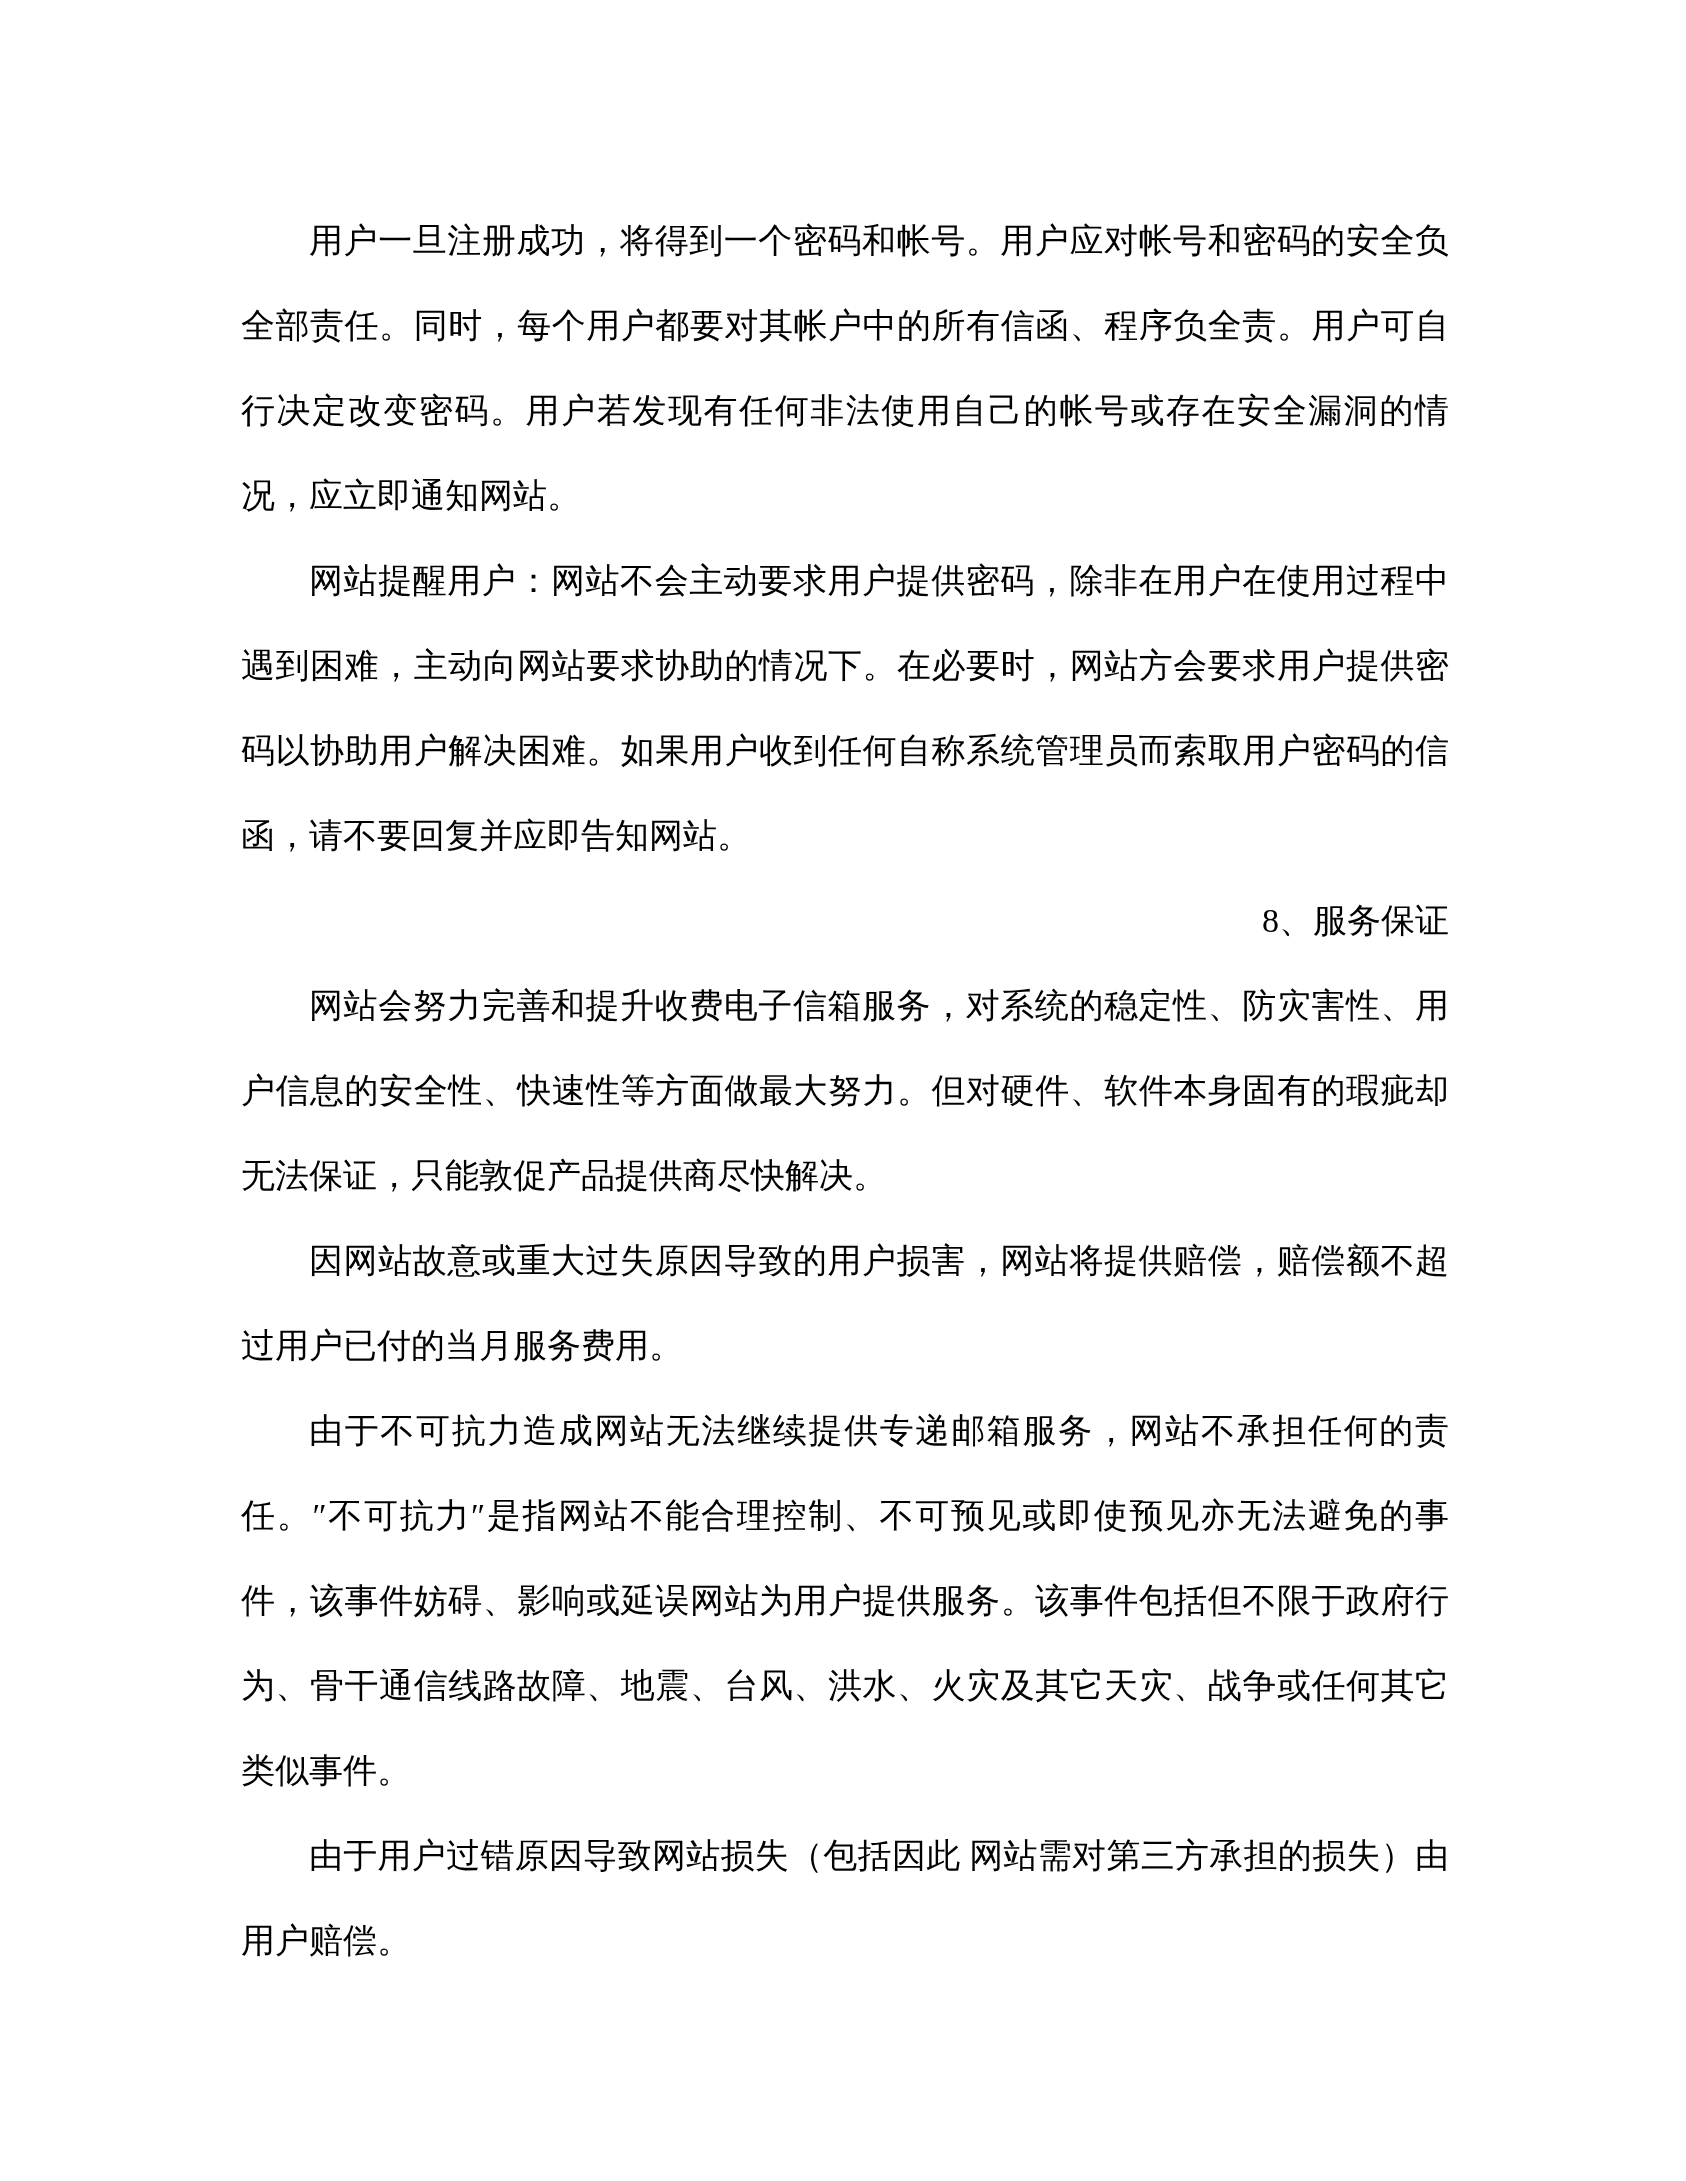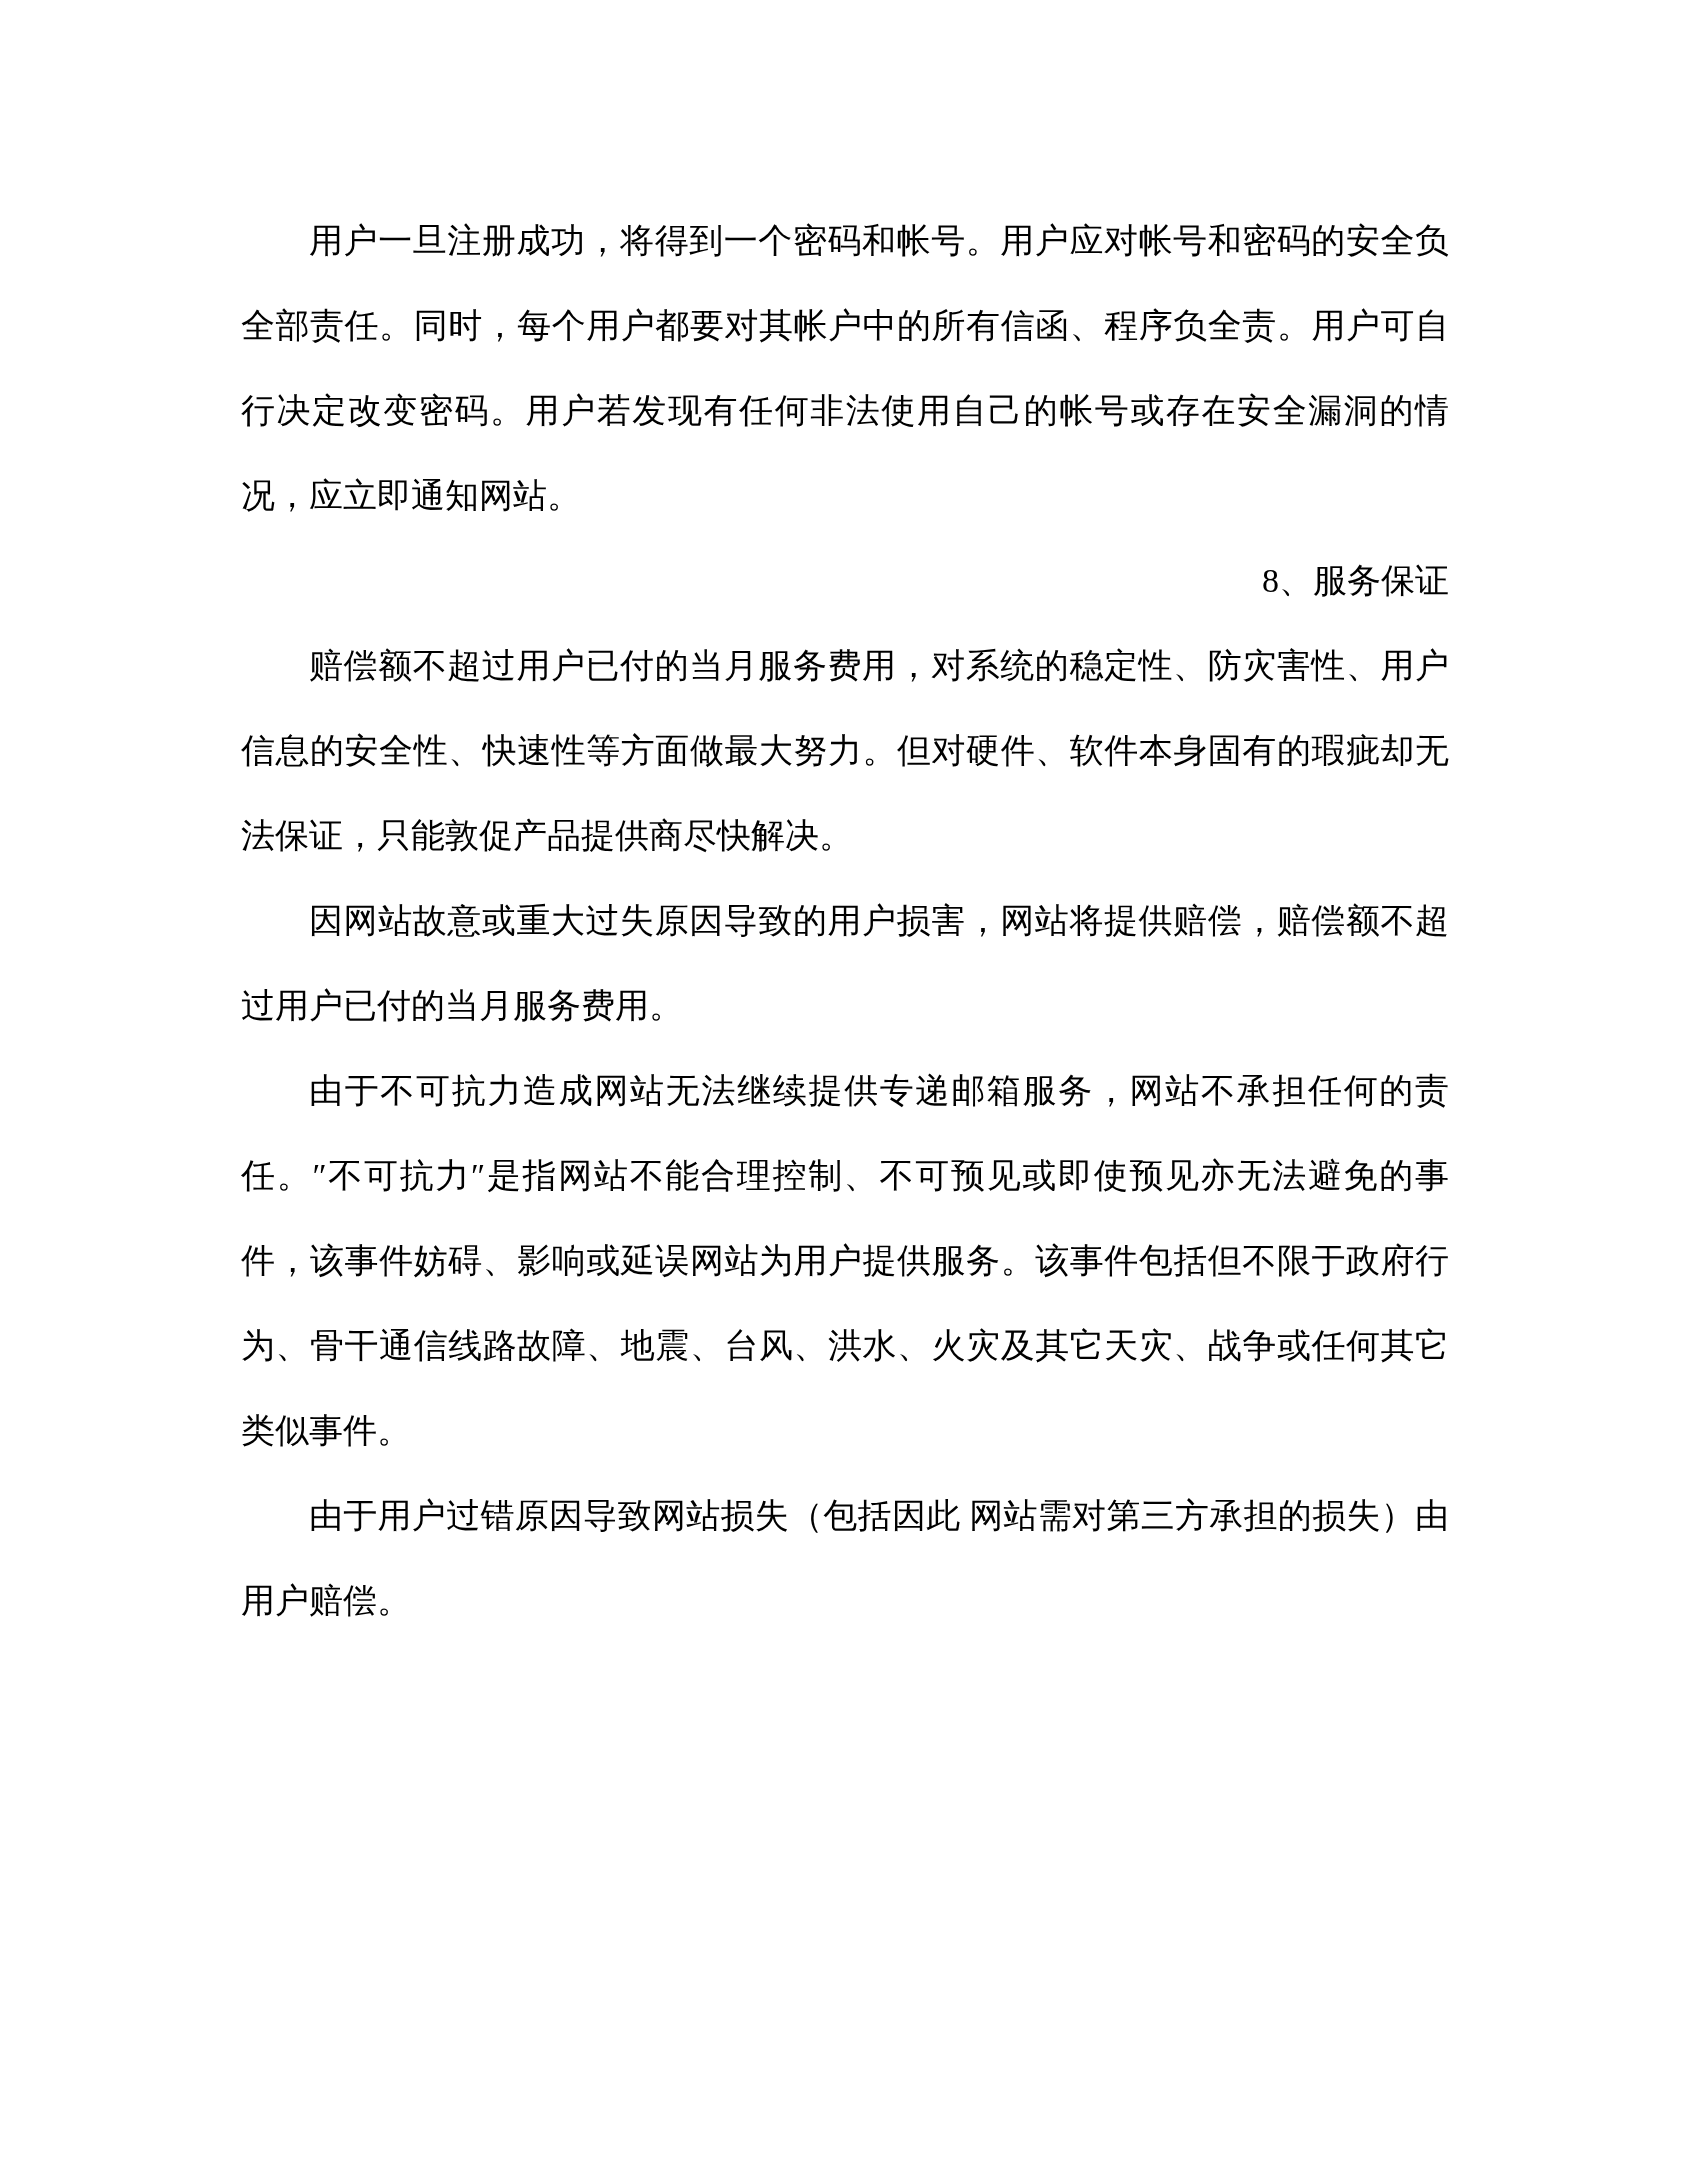--- a/index.html
+++ b/index.html
@@ -33,19 +33,20 @@
     text-align: right;
     text-indent: 68px;
     font-weight: normal;
   }
 </style>
 </head>
 <body>
 
 <div class="page">
   <p class="para">用户一旦注册成功，将得到一个密码和帐号。用户应对帐号和密码的安全负全部责任。同时，每个用户都要对其帐户中的所有信函、程序负全责。用户可自行决定改变密码。用户若发现有任何非法使用自己的帐号或存在安全漏洞的情况，应立即通知网站。</p>
+  <p class="para">网站提醒用户：网站不会主动要求用户提供密码，除非在用户在使用过程中遇到困难，主动向网站要求协助的情况下。在必要时，网站方会要求用户提供密码以协助用户解决困难。如果用户收到任何自称系统管理员而索取用户密码的信函，请不要回复并应即告知网站。</p>
   <p class="heading">8、服务保证</p>
-  <p class="para">赔偿额不超过用户已付的当月服务费用，对系统的稳定性、防灾害性、用户信息的安全性、快速性等方面做最大努力。但对硬件、软件本身固有的瑕疵却无法保证，只能敦促产品提供商尽快解决。</p>
+  <p class="para">网站会努力完善和提升收费电子信箱服务，对系统的稳定性、防灾害性、用户信息的安全性、快速性等方面做最大努力。但对硬件、软件本身固有的瑕疵却无法保证，只能敦促产品提供商尽快解决。</p>
   <p class="para">因网站故意或重大过失原因导致的用户损害，网站将提供赔偿，赔偿额不超过用户已付的当月服务费用。</p>
   <p class="para">由于不可抗力造成网站无法继续提供专递邮箱服务，网站不承担任何的责任。″不可抗力″是指网站不能合理控制、不可预见或即使预见亦无法避免的事件，该事件妨碍、影响或延误网站为用户提供服务。该事件包括但不限于政府行为、骨干通信线路故障、地震、台风、洪水、火灾及其它天灾、战争或任何其它类似事件。</p>
   <p class="para">由于用户过错原因导致网站损失（包括因此 网站需对第三方承担的损失）由用户赔偿。</p>
 </div>
 
 
 </body></html>

